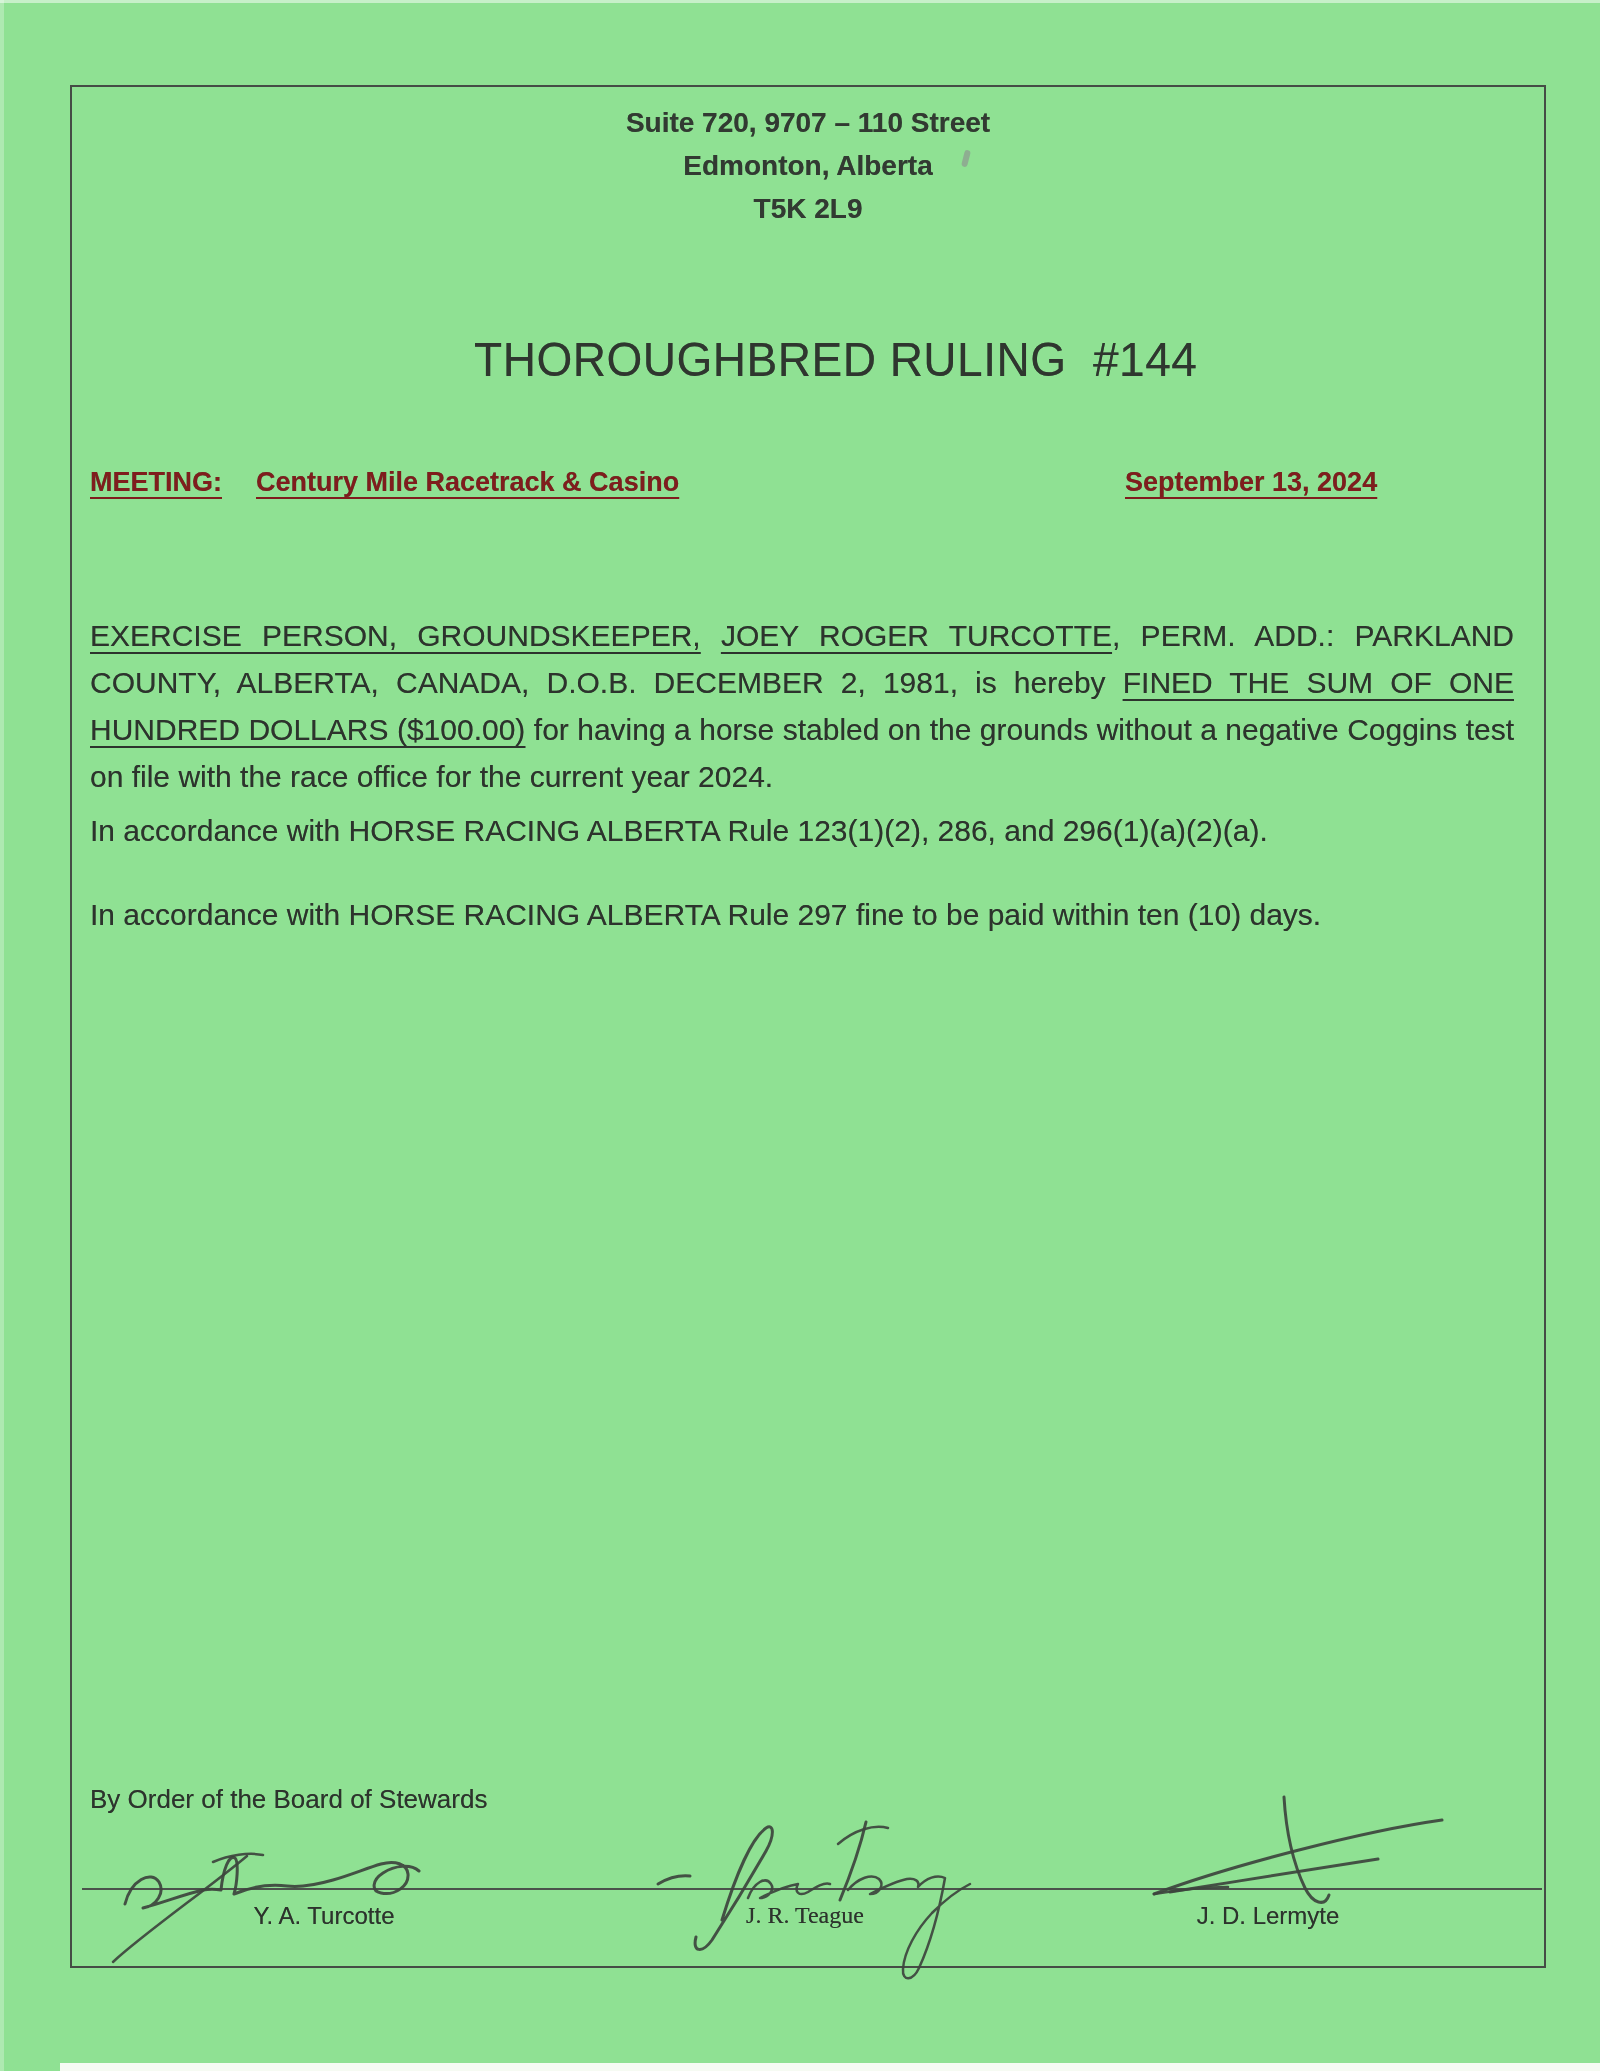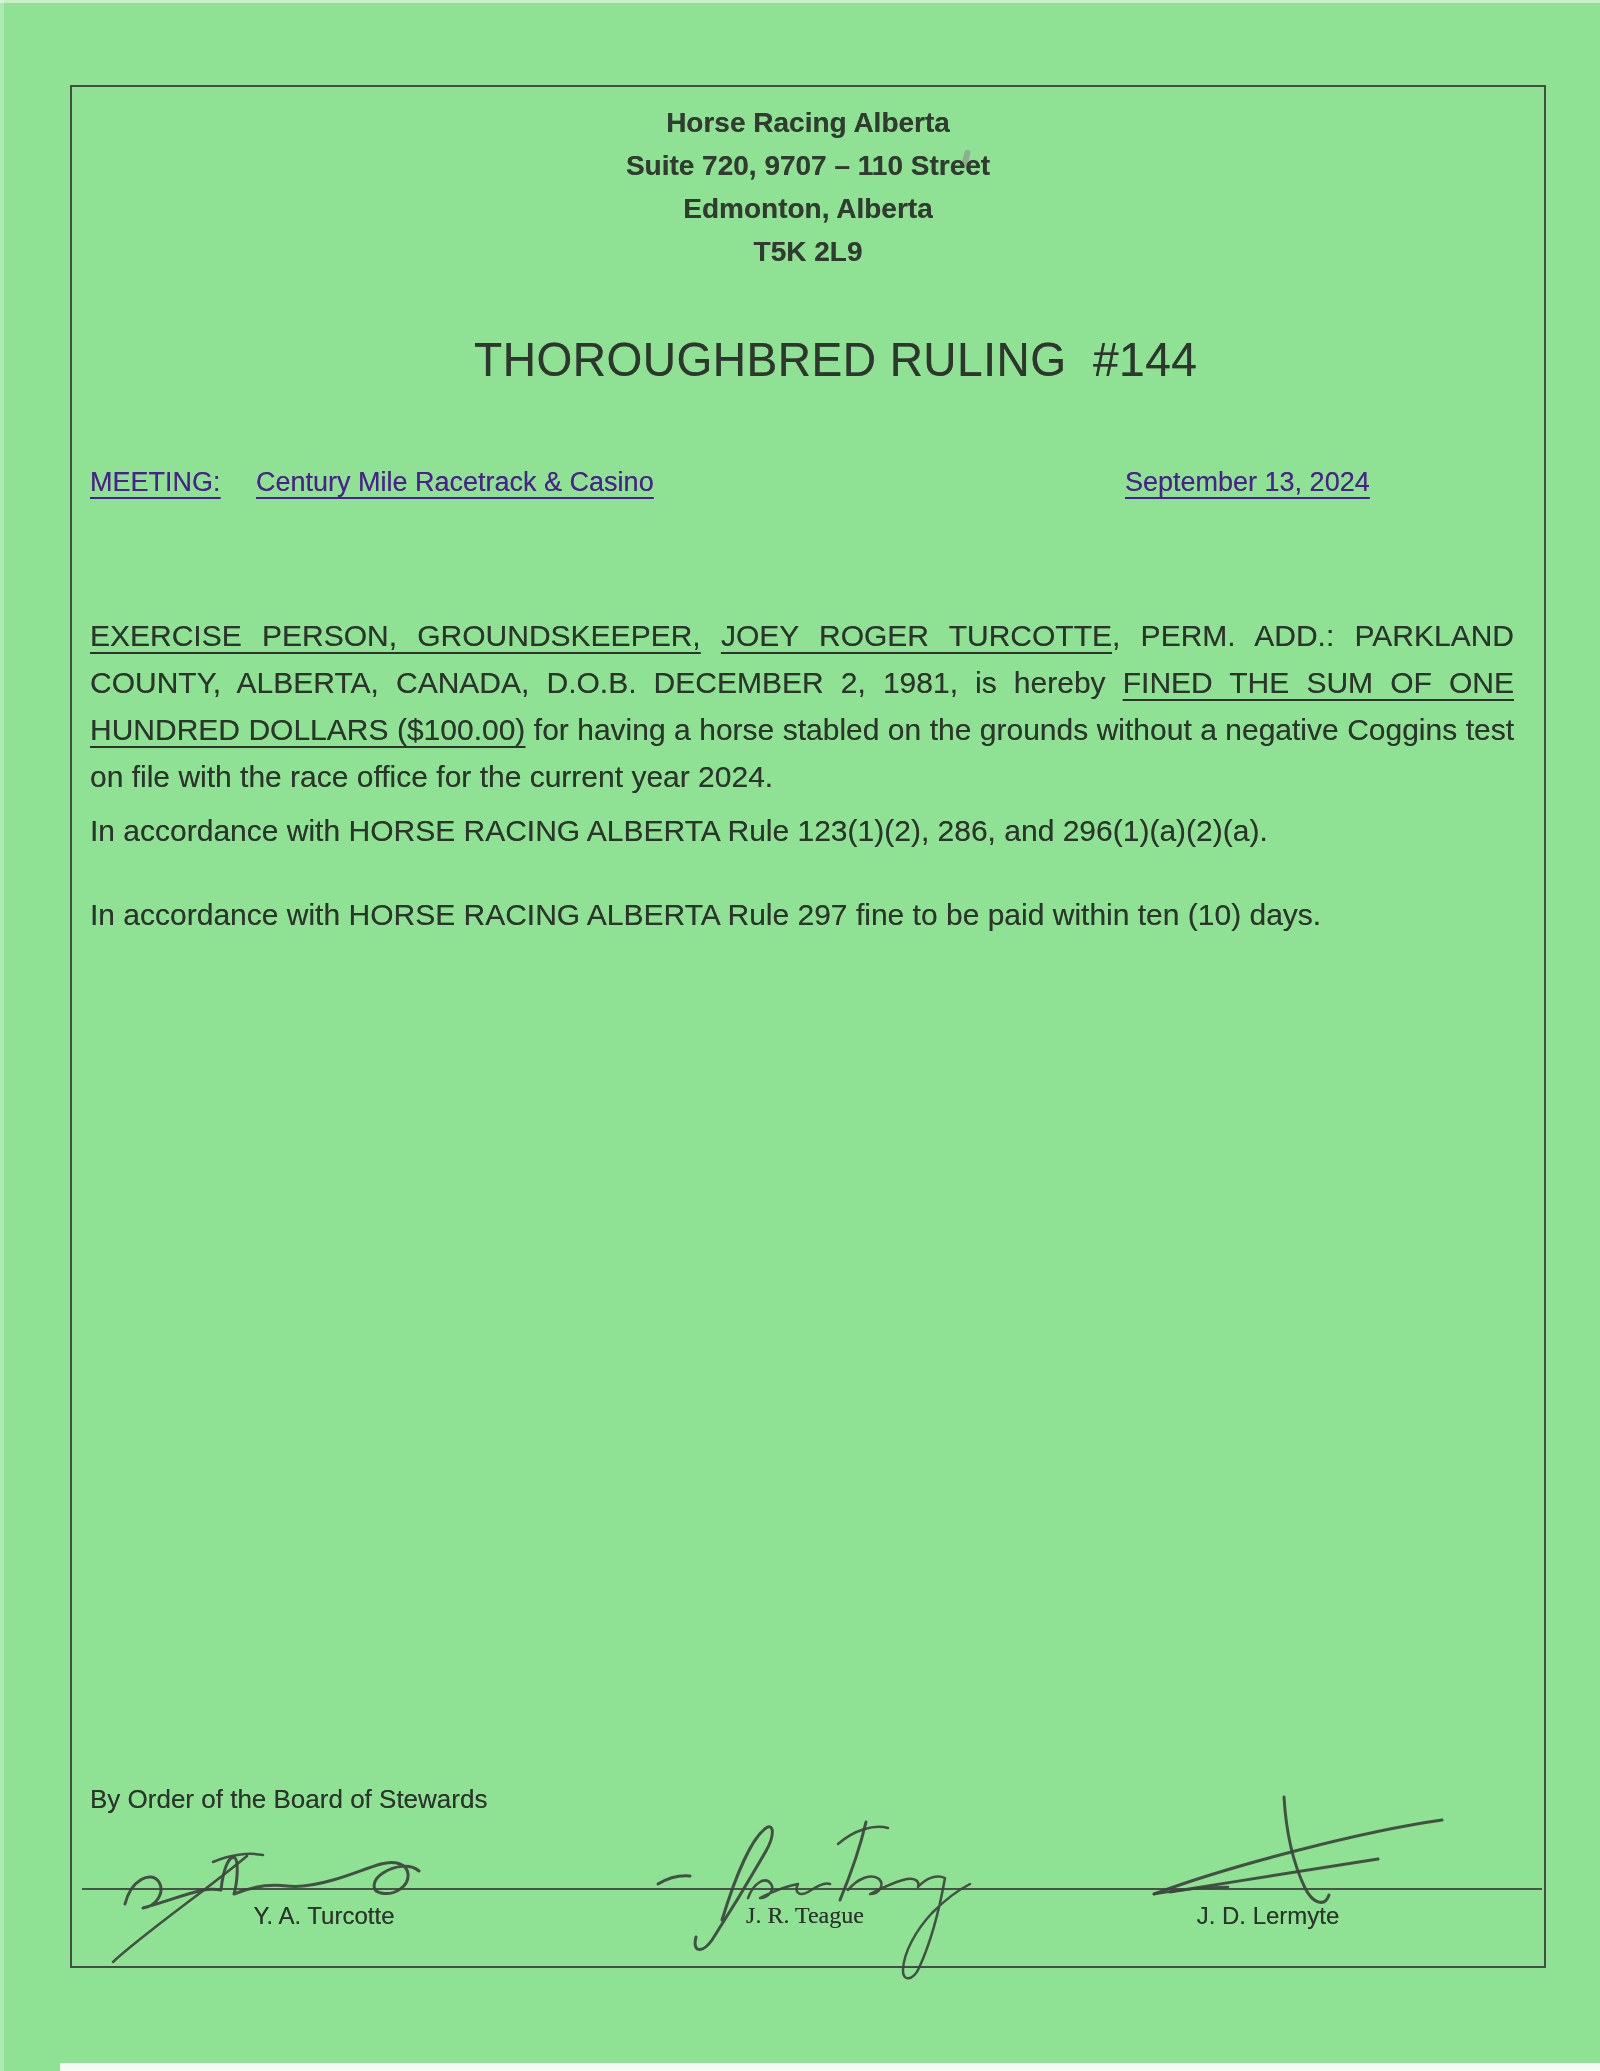--- a/index.html
+++ b/index.html
@@ -21,21 +21,21 @@
     position:absolute;top:14px;left:0;width:100%;
     text-align:center;font-weight:bold;font-size:28px;line-height:43px;color:#323a32;
   }
   .title-wrap{
     position:absolute;top:244px;left:0;width:100%;margin:0;
     text-align:center;font-size:49px;font-weight:normal;color:#2f362f;padding-left:28px;
   }
   .title-wrap span{display:inline-block;transform:scaleX(.94);white-space:pre;letter-spacing:.5px;}
   .meeting-row{
     position:absolute;top:380px;left:18px;right:34px;height:40px;
-    font-size:27px;font-weight:normal;color:#4c1d95;
+    font-size:27px;font-weight:bold;color:#7f1d1d;
   }
   .meeting-label{position:absolute;left:0;top:0;}
   .meeting-value{position:absolute;left:166px;top:0;}
   .meeting-date{position:absolute;left:1035px;top:0;}
   .u{text-decoration:underline;text-decoration-thickness:2px;text-underline-offset:6px;}
   .para{
     position:absolute;left:18px;width:1424px;margin:0;
     font-size:30px;line-height:47px;color:#2d332d;
   }
   .p1{top:525px;text-align:justify;}
@@ -60,21 +60,20 @@
 </head>
 <body>
 
 <div class="scan-edge-top"></div>
 <div class="scan-edge-left"></div>
 <div class="speck"></div>
 
 <div class="frame soft">
 
   <div class="letterhead">
-    <div>Horse Racing Alberta</div>
     <div>Suite 720, 9707 – 110 Street</div>
     <div>Edmonton, Alberta</div>
     <div>T5K 2L9</div>
   </div>
 
   <h1 class="title-wrap"><span>THOROUGHBRED RULING  #144</span></h1>
 
   <div class="meeting-row">
     <span class="meeting-label u">MEETING:</span>
     <span class="meeting-value u">Century Mile Racetrack &amp; Casino</span>

